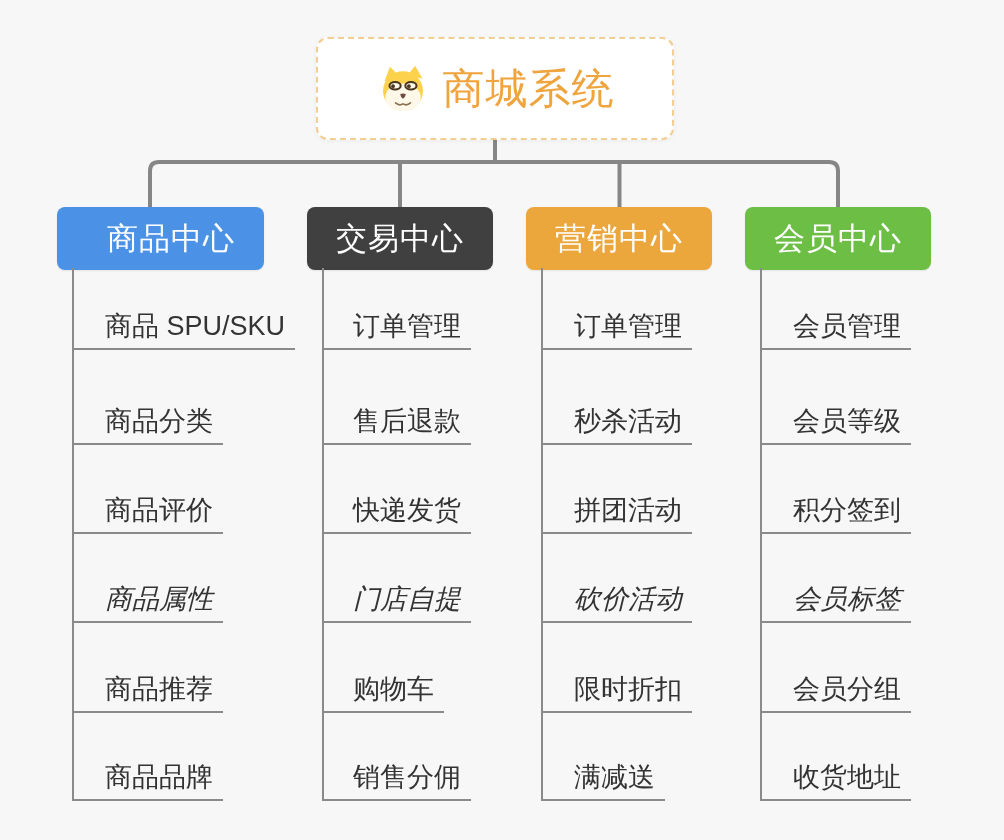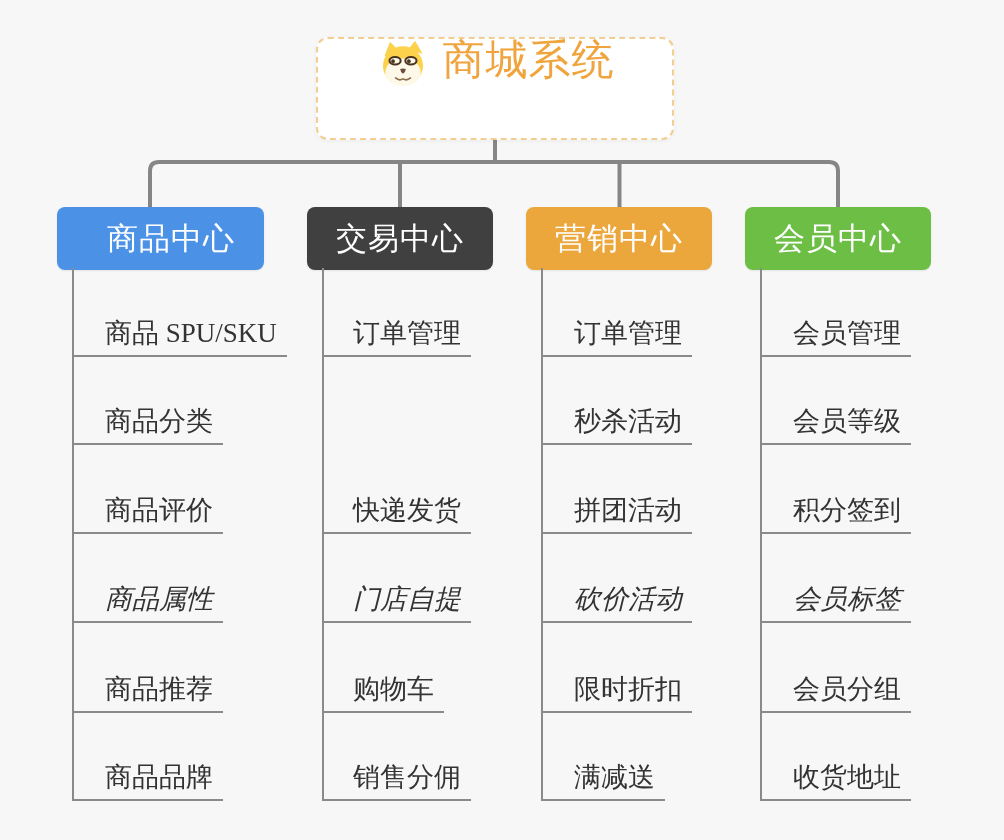--- a/index.html
+++ b/index.html
@@ -4,21 +4,21 @@
 <style>
   html,body{margin:0;padding:0;}
   body{font-family:"Liberation Sans","DejaVu Sans",sans-serif;background:#F7F7F7;}
   .canvas{position:relative;width:1004px;height:840px;background:#F7F7F7;overflow:hidden;}
 
   .connectors{position:absolute;left:0;top:0;width:1004px;height:840px;pointer-events:none;}
 
   .root-node{
     position:absolute;left:316px;top:37px;width:358px;height:103px;
     background:#FFFFFF;border:2px dashed #F3CE92;border-radius:12px;
-    box-sizing:border-box;display:flex;align-items:flex-start;justify-content:center;gap:13px;
+    box-sizing:border-box;display:flex;align-items:center;justify-content:center;gap:13px;
     box-shadow:0 1px 4px rgba(0,0,0,0.05);
   }
   .root-title{font-size:42px;letter-spacing:1px;color:#F0A43E;line-height:1;}
   .doge{width:54px;height:50px;flex:0 0 auto;}
 
   .branch-node{
     position:absolute;top:207px;width:186px;height:63px;border-radius:8px;
     color:#FFFFFF;font-size:31px;display:flex;align-items:center;justify-content:center;
     letter-spacing:1px;box-shadow:0 1px 2px rgba(0,0,0,0.08);
   }
@@ -32,21 +32,21 @@
   .bl1{left:322px;}
   .bl2{left:541px;}
   .bl3{left:760px;}
 
   .leaf{
     position:absolute;display:inline-block;white-space:nowrap;
     font-size:27px;color:#333333;line-height:44px;
     padding:0 10px 0 33px;border-bottom:2px solid #8A8A8A;
   }
   .c0{left:72px;} .c1{left:322px;padding-left:31px;} .c2{left:541px;} .c3{left:760px;}
-  .r0{top:311px;font-family:Liberation Serif, serif;} .r1{top:399px;} .r2{top:488px;} .r3{top:577px;font-style:italic;} .r4{top:667px;} .r5{top:755px;}
+  .r0{top:304px;} .r1{top:399px;} .r2{top:488px;} .r3{top:577px;font-style:italic;} .r4{top:667px;} .r5{top:755px;}
 </style>
 </head>
 <body>
 
 <div class="canvas">
 
   <svg class="connectors" viewBox="0 0 1004 840" xmlns="http://www.w3.org/2000/svg">
     <path d="M495,140 V162" stroke="#868686" stroke-width="4" fill="none"></path>
     <path d="M150,207 V171 Q150,162 159,162 H829 Q838,162 838,171 V207" stroke="#868686" stroke-width="4" fill="none"></path>
     <path d="M400,162 V207" stroke="#868686" stroke-width="4" fill="none"></path>
@@ -80,20 +80,21 @@
   <div class="branch-line bl3"></div>
 
   <div class="leaf c0 r0">商品 SPU/SKU</div>
   <div class="leaf c0 r1">商品分类</div>
   <div class="leaf c0 r2">商品评价</div>
   <div class="leaf c0 r3">商品属性</div>
   <div class="leaf c0 r4">商品推荐</div>
   <div class="leaf c0 r5">商品品牌</div>
 
   <div class="leaf c1 r0">订单管理</div>
+  <div class="leaf c1 r1">售后退款</div>
   <div class="leaf c1 r2">快递发货</div>
   <div class="leaf c1 r3">门店自提</div>
   <div class="leaf c1 r4">购物车</div>
   <div class="leaf c1 r5">销售分佣</div>
 
   <div class="leaf c2 r0">订单管理</div>
   <div class="leaf c2 r1">秒杀活动</div>
   <div class="leaf c2 r2">拼团活动</div>
   <div class="leaf c2 r3">砍价活动</div>
   <div class="leaf c2 r4">限时折扣</div>

